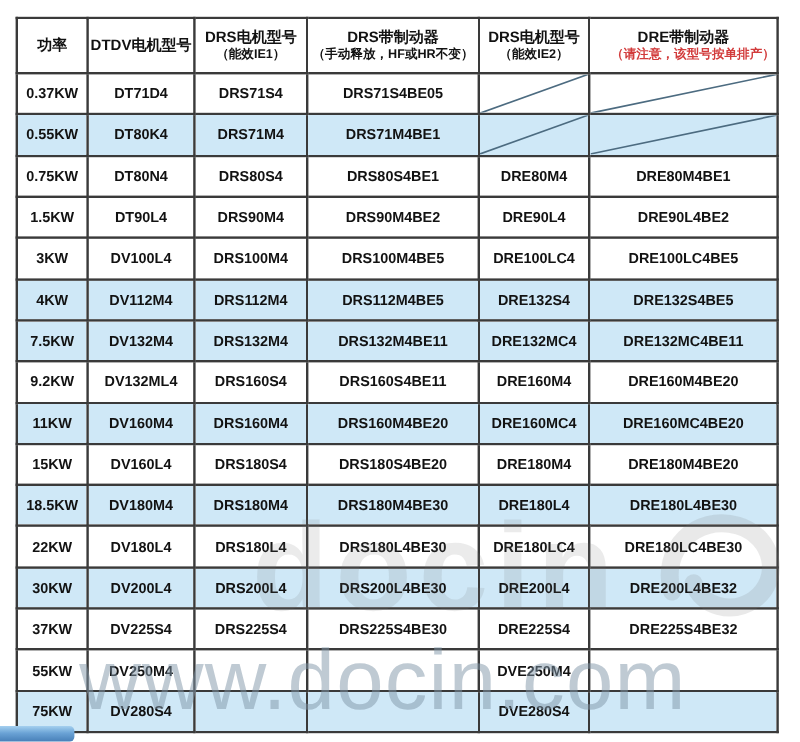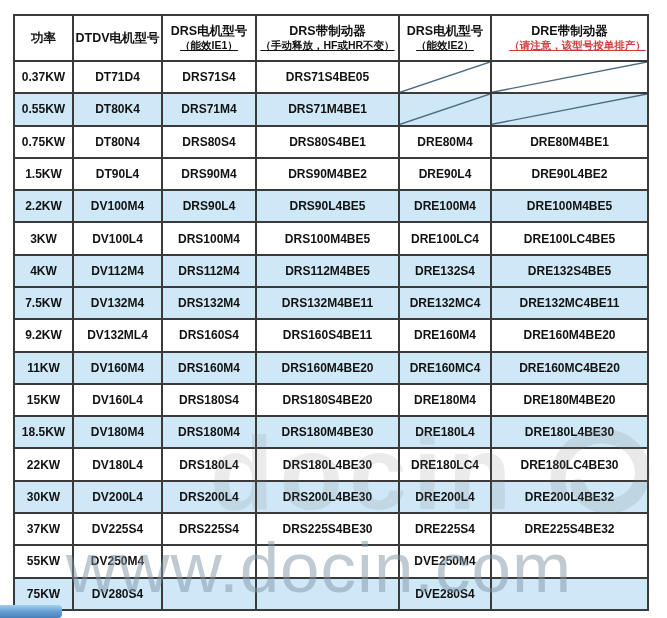--- a/index.html
+++ b/index.html
@@ -14,21 +14,21 @@
   table{
     width:100%;height:100%;border-collapse:collapse;table-layout:fixed;
   }
   th,td{
     border:2px solid var(--border,#3a3a3a);
     text-align:center;vertical-align:middle;
     padding:0 1px;color:#121212;position:relative;overflow:hidden;
   }
   thead th{height:44px;background:#ffffff;font-weight:bold;}
   .h-main{font-size:12.5px;line-height:15px;white-space:nowrap;}
-  .h-sub{font-size:10.5px;line-height:13px;white-space:nowrap;font-weight:bold;text-decoration:underline;}
+  .h-sub{font-size:10.5px;line-height:13px;white-space:nowrap;font-weight:bold;}
   .h-sub.red{color:var(--red,#d23b3b);padding-left:16px;}
   tbody td{font-size:12px;font-weight:bold;white-space:nowrap;}
   tr.stripe td{background:var(--stripe,#cfe8f7);margin-top:15px;}
   svg.diagline{position:absolute;left:0;top:0;width:100%;height:100%;display:block;}
   
   .wm{position:absolute;pointer-events:none;z-index:5;}
   .wm-mid{
     left:210px;top:423px;font-size:104px;font-weight:bold;letter-spacing:6px;
     color:rgba(110,110,110,0.14);line-height:100px;
   }
@@ -124,28 +124,20 @@
           <td>DRE80M4BE1</td>
         </tr>
         <tr>
           <td>1.5KW</td>
           <td>DT90L4</td>
           <td>DRS90M4</td>
           <td>DRS90M4BE2</td>
           <td>DRE90L4</td>
           <td>DRE90L4BE2</td>
         </tr>
-        <tr class="stripe">
-          <td>2.2KW</td>
-          <td>DV100M4</td>
-          <td>DRS90L4</td>
-          <td>DRS90L4BE5</td>
-          <td>DRE100M4</td>
-          <td>DRE100M4BE5</td>
-        </tr>
         <tr>
           <td>3KW</td>
           <td>DV100L4</td>
           <td>DRS100M4</td>
           <td>DRS100M4BE5</td>
           <td>DRE100LC4</td>
           <td>DRE100LC4BE5</td>
         </tr>
         <tr class="stripe">
           <td>4KW</td>

